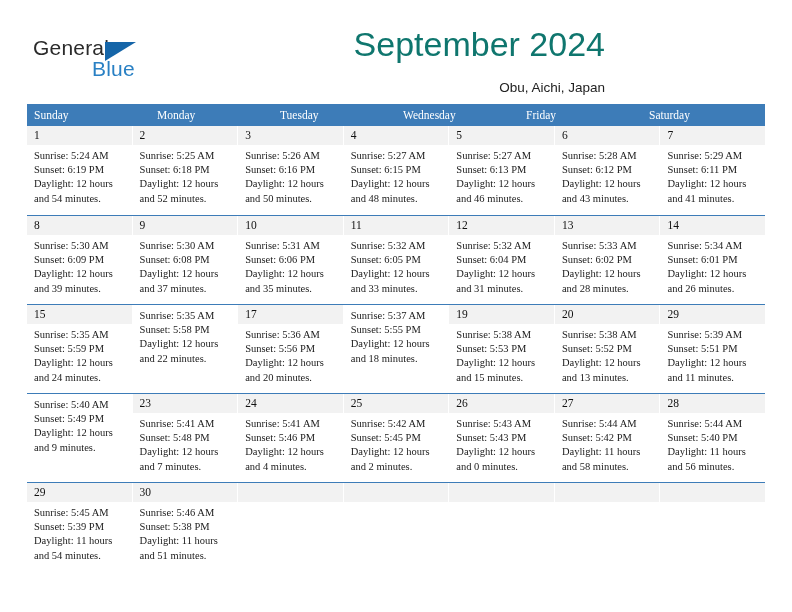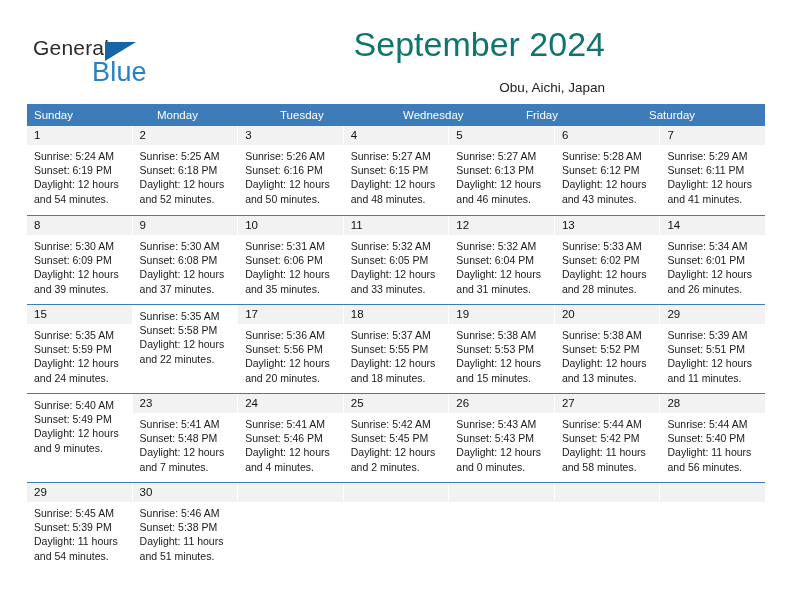--- a/index.html
+++ b/index.html
@@ -51,21 +51,21 @@
     top: 6px;
     width: 0;
     height: 0;
     border-left: 31px solid #1565a8;
     border-bottom: 19px solid transparent;
   }
   .brand-blue {
     position: absolute;
     left: 59px;
     top: 21px;
-    font-size: 27px;
+    font-size: 21px;
     letter-spacing: 0.2px;
     color: #2980c4;
     font-family: "Liberation Sans", sans-serif;
   }
   .title-block {
     position: absolute;
     right: 35px;
     top: 28px;
     text-align: right;
   }
@@ -82,20 +82,21 @@
     margin-top: 18px;
     white-space: nowrap;
   }
 
   
   .calendar {
     position: absolute;
     left: 27px;
     top: 104px;
     width: 738px;
+    font-family: Liberation Serif, serif;
   }
   .weekday-row {
     display: flex;
     background: #3d7cb8;
     height: 22px;
   }
   .weekday-cell {
     flex: 1 1 0;
     color: #ffffff;
     font-size: 11.5px;
@@ -323,21 +324,20 @@
           <div class="day-cell">
             <div class="day-number">17</div>
             <div class="day-body">
               <div class="day-line">Sunrise: 5:36 AM</div>
               <div class="day-line">Sunset: 5:56 PM</div>
               <div class="day-line">Daylight: 12 hours</div>
               <div class="day-line">and 20 minutes.</div>
             </div>
           </div>
           <div class="day-cell">
-            <div class="day-number">18</div>
             <div class="day-body">
               <div class="day-line">Sunrise: 5:37 AM</div>
               <div class="day-line">Sunset: 5:55 PM</div>
               <div class="day-line">Daylight: 12 hours</div>
               <div class="day-line">and 18 minutes.</div>
             </div>
           </div>
           <div class="day-cell">
             <div class="day-number">19</div>
             <div class="day-body">

